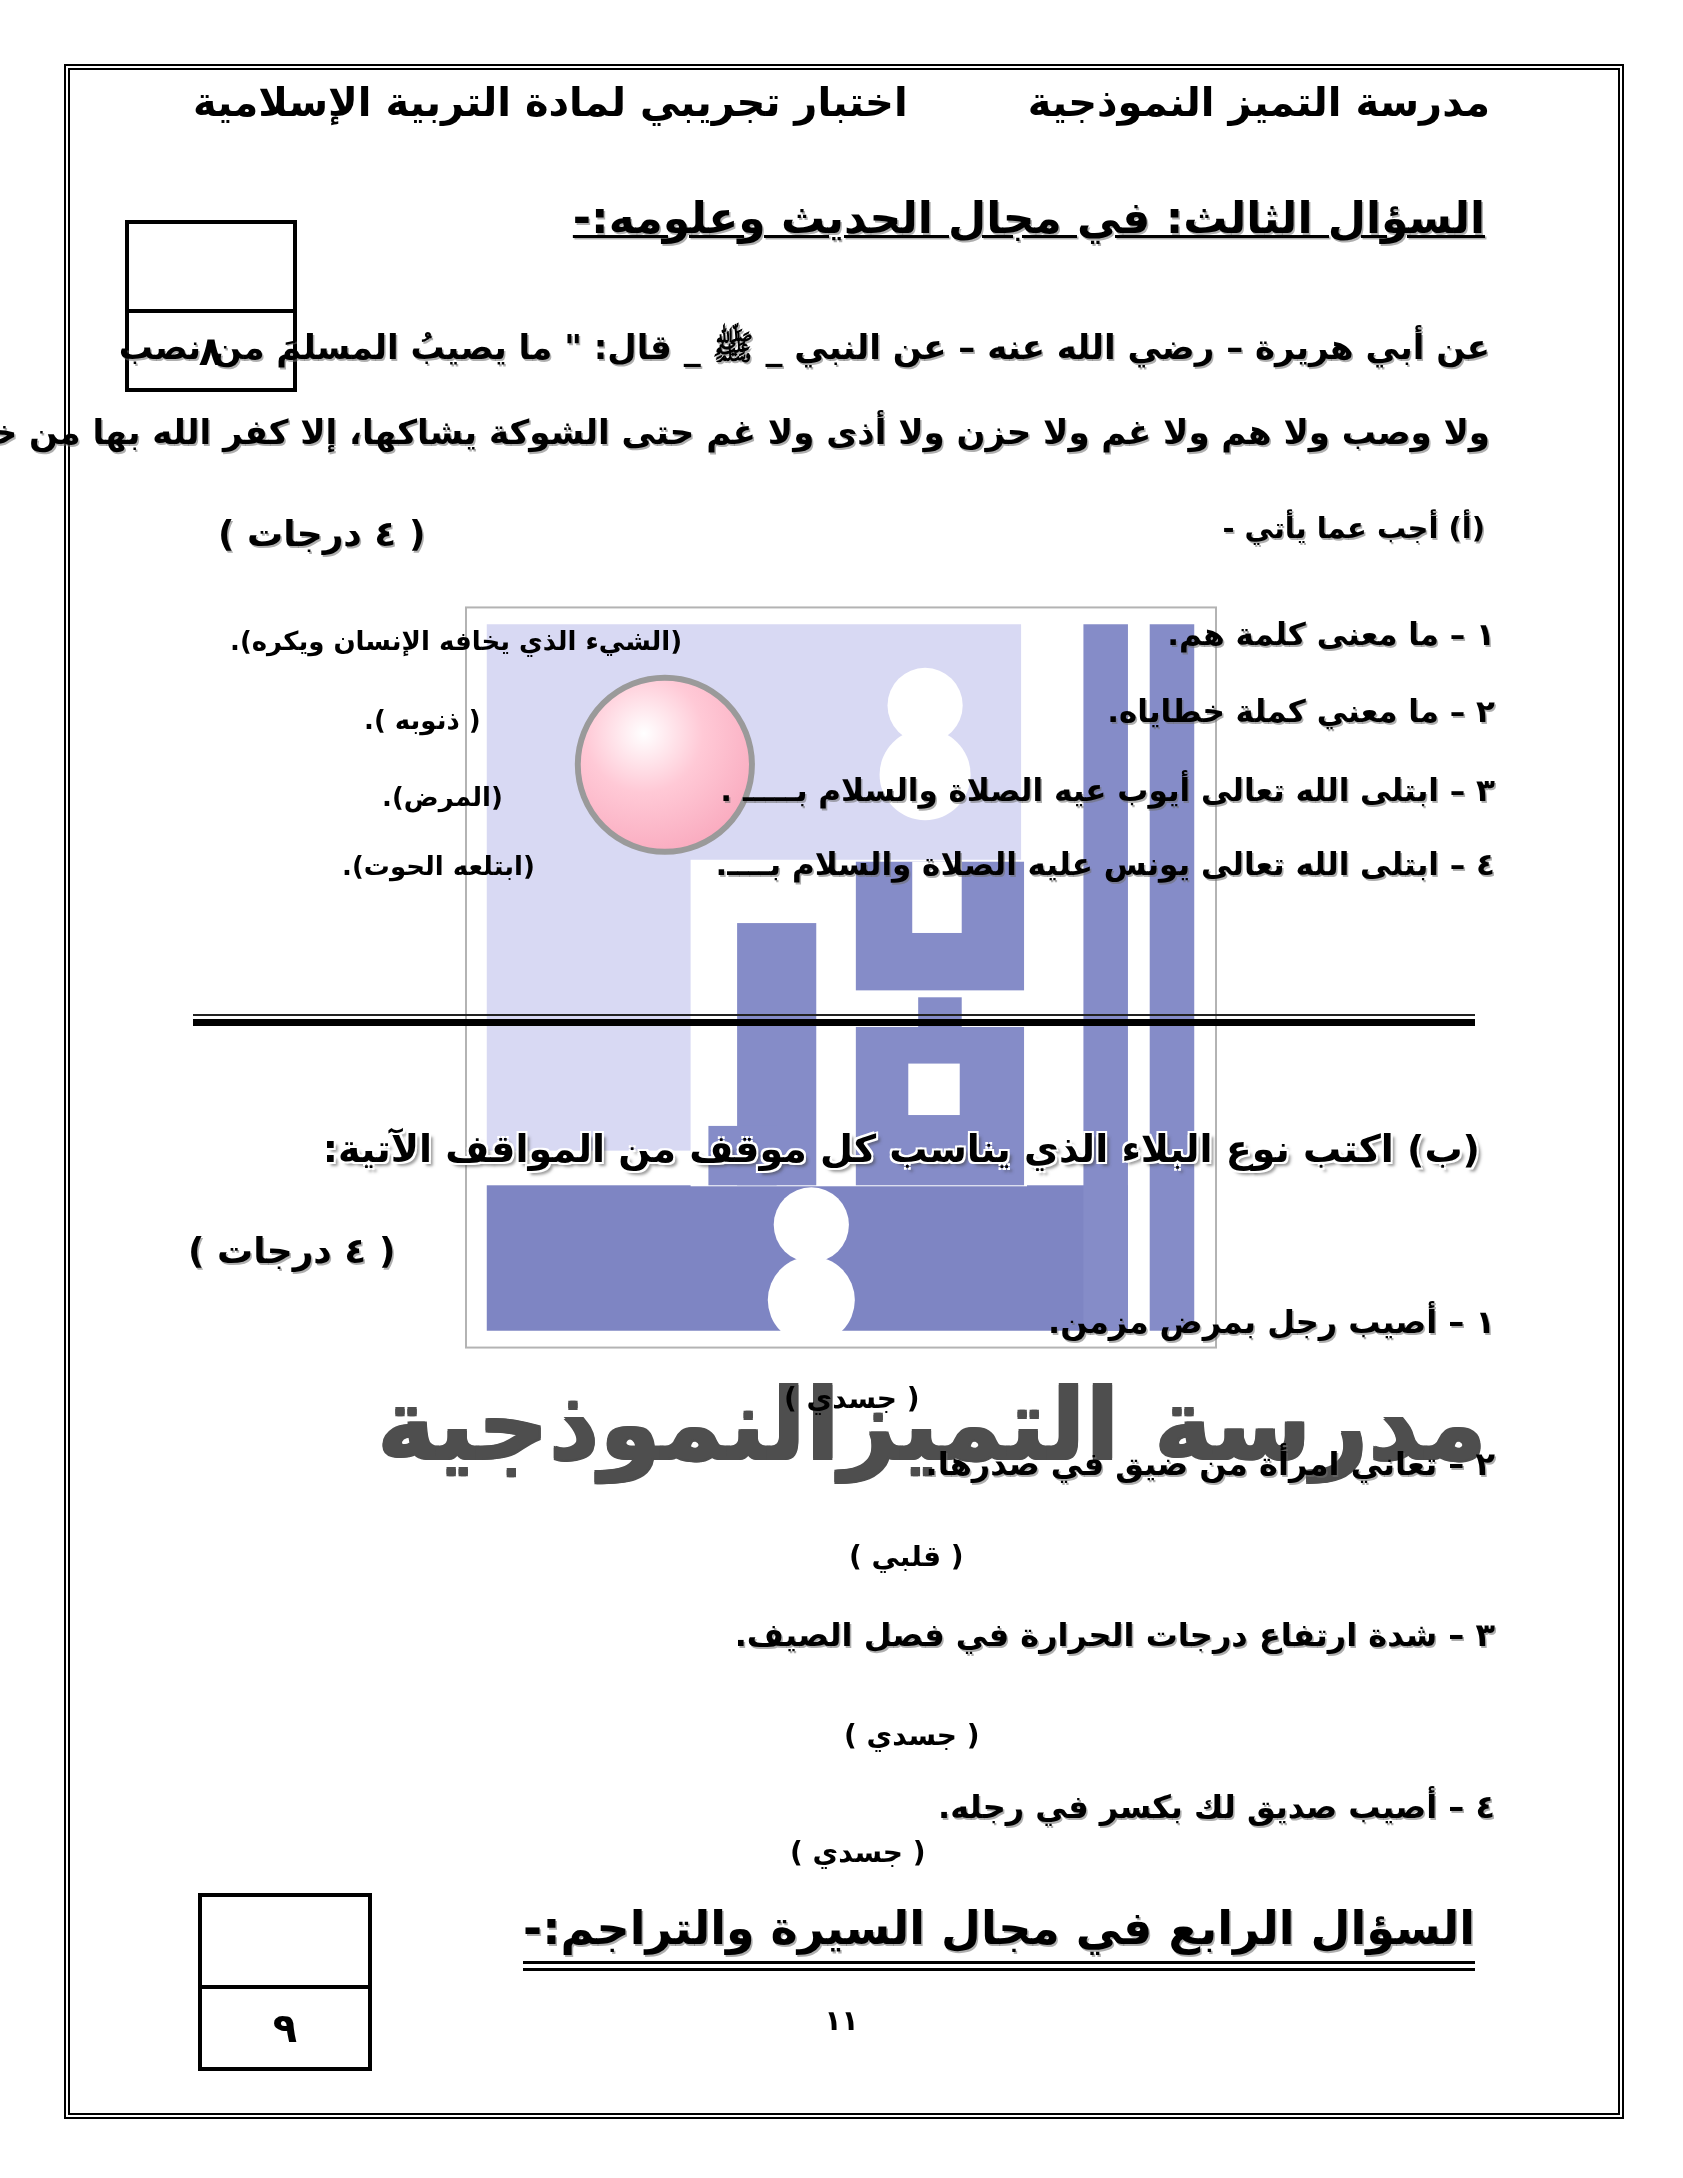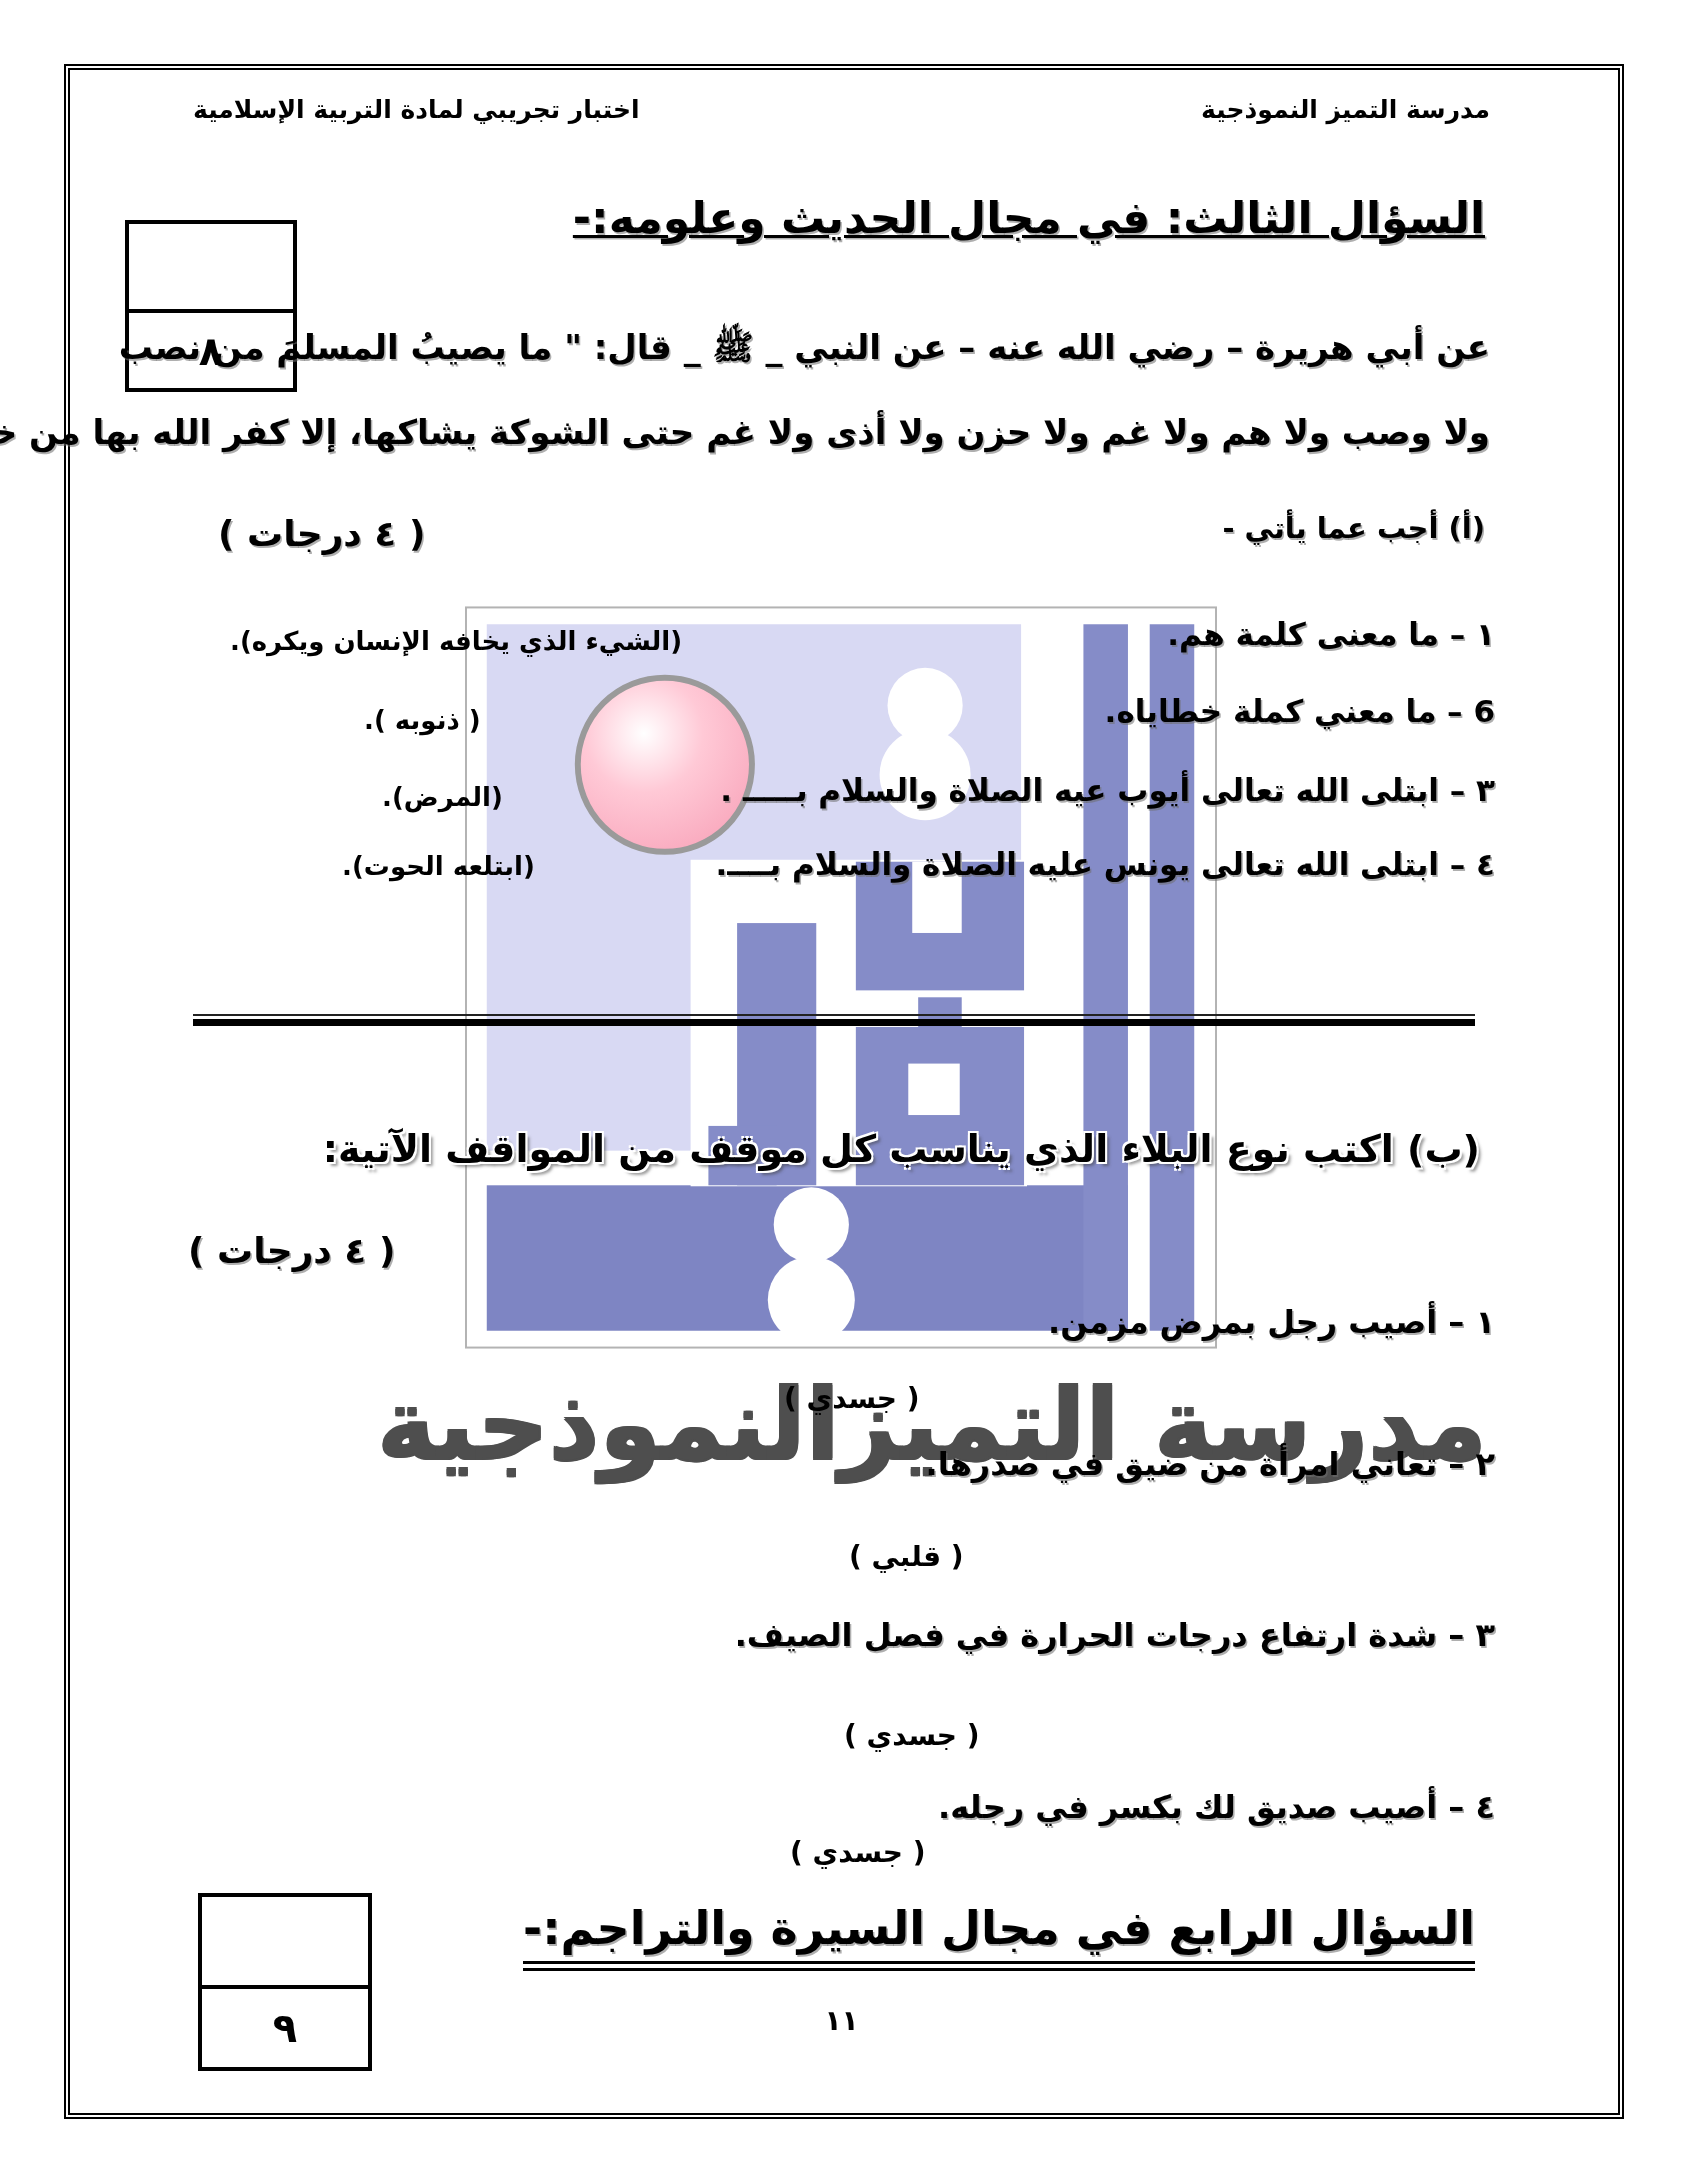--- a/index.html
+++ b/index.html
@@ -7,21 +7,21 @@
     width:1683px;height:2178px;position:relative;background:#ffffff;
     font-family:"DejaVu Sans", sans-serif;overflow:hidden;
   }
   .abs{position:absolute;}
   .page-frame{
     left:64px;top:64px;width:1548px;height:2043px;
     border:6px double #000;z-index:1;
   }
   .ar{direction:rtl;white-space:nowrap;font-weight:bold;color:#000;}
   .emboss{text-shadow:1.5px 1.5px 0 rgba(110,110,110,.55);}
-  .header-text{font-size:25px;top:95px;z-index:3;}
+  .header-text{font-size:40px;top:79px;z-index:3;}
   .q-title{
     font-size:44px;text-decoration:underline;text-decoration-thickness:3px;
     z-index:3;
   }
   .hadith{font-size:34px;z-index:3;}
   .part-label{font-size:29px;z-index:3;}
   .marks{font-size:36px;direction:rtl;z-index:3;}
   .item{font-size:31px;z-index:3;}
   .item-b{font-size:32px;z-index:3;}
   .answer{font-size:26px;z-index:3;}
@@ -111,21 +111,21 @@
     <circle cx="350" cy="625" r="38" fill="#ffffff"></circle>
     <circle cx="350" cy="701" r="44" fill="#ffffff"></circle>
 
     <circle cx="202" cy="160" r="88" fill="url(#ballGrad)" stroke="#9a9a9a" stroke-width="6"></circle>
   </svg>
 </div>
 
 <div class="abs ar item emboss" style="right:188px;top:616px;">١ – ما معنى كلمة هم.</div>
 <div class="abs ar answer" style="left:230px;top:626px;">(الشيء الذي يخافه الإنسان ويكره).</div>
 
-<div class="abs ar item emboss" style="right:188px;top:693px;">6 – ما معني كملة خطاياه.</div>
+<div class="abs ar item emboss" style="right:188px;top:693px;">٢ – ما معني كملة خطاياه.</div>
 <div class="abs ar answer" style="left:364px;top:705px;">( ذنوبه ).</div>
 
 <div class="abs ar item emboss" style="right:188px;top:772px;">٣ – ابتلى الله تعالى أيوب عيه الصلاة والسلام بـــــ .</div>
 <div class="abs ar answer" style="left:382px;top:782px;">(المرض).</div>
 
 <div class="abs ar item emboss" style="right:188px;top:846px;">٤ – ابتلى الله تعالى يونس عليه الصلاة والسلام بــــ.</div>
 <div class="abs ar answer" style="left:342px;top:851px;">(ابتلعه الحوت).</div>
 
 <div class="abs divider"></div>
 

